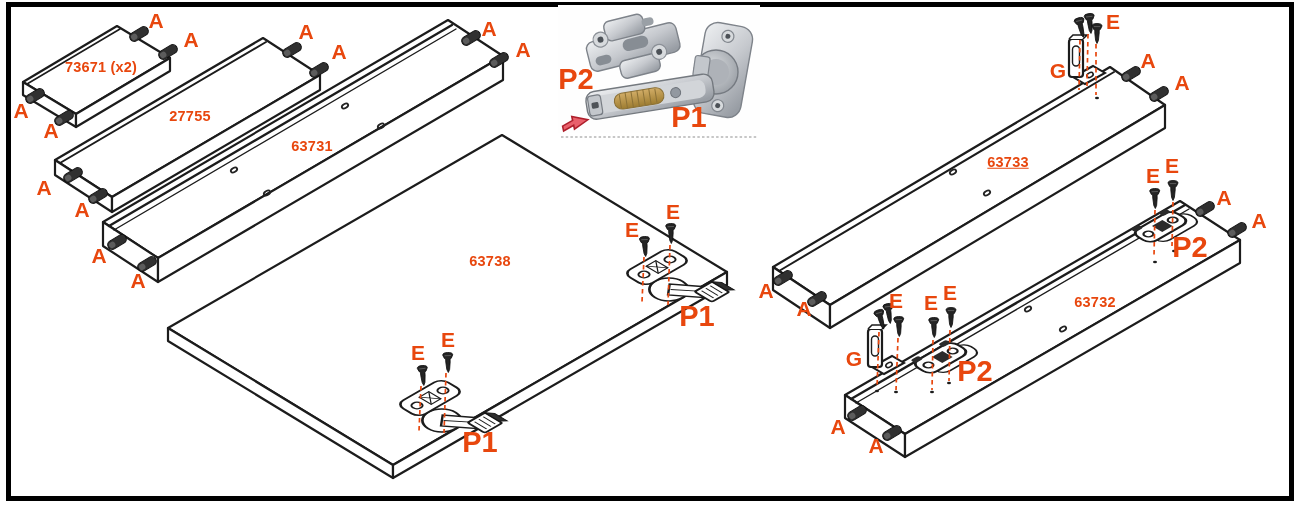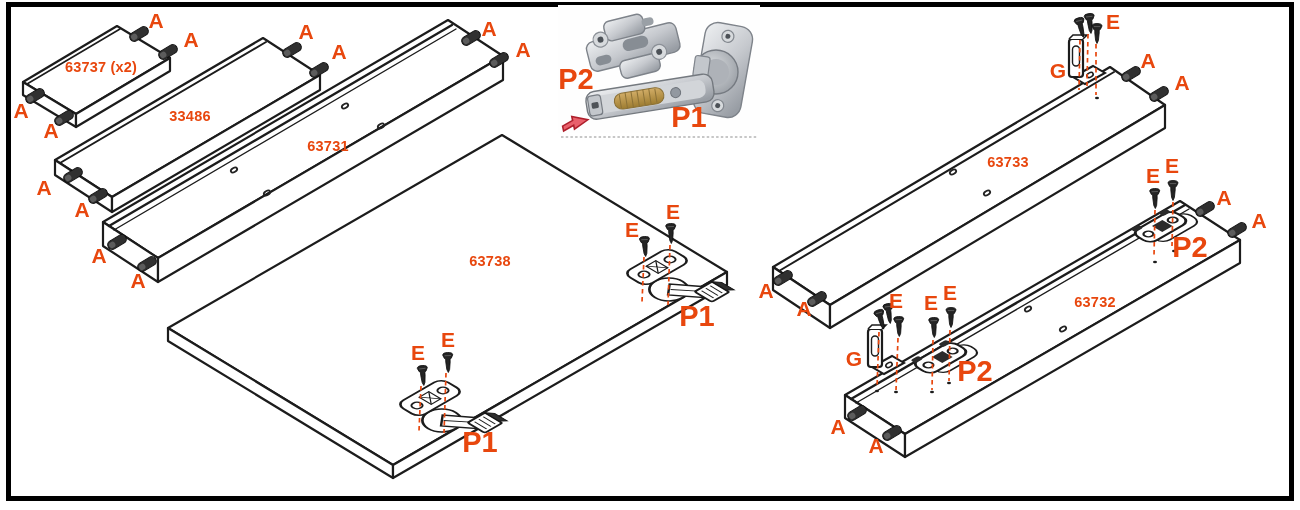--- a/index.html
+++ b/index.html
@@ -250,25 +250,25 @@
       <rect x="-57" y="-3" width="7" height="6" rx="1.5" fill="#4e5358"></rect>
     </g>
 
     <path d="M562,123.5 l11,-3.5 v-4 l15,6.5 l-15,6.5 v-4 l-11,3.5 z" fill="#e9606b" stroke="#ae1f2b" stroke-width="1.6" transform="rotate(-12 575 122)"></path>
 
     <line x1="561" y1="137" x2="757" y2="137" stroke="#b5b5b5" stroke-width="1.3" stroke-dasharray="2.5 2.2"></line>
   </g>
 </svg>
 
 <div id="labels-layer">
-      <span class="callout part" style="left: 101px; top: 67px;">63737 (x2)</span>
-      <span class="callout part" style="left: 190px; top: 116px;">33486</span>
-      <span class="callout part" style="left: 328px; top: 146px;">63731</span>
+      <span class="callout part" style="left: 101px; top: 67px;">73671 (x2)</span>
+      <span class="callout part" style="left: 190px; top: 116px;">27755</span>
+      <span class="callout part" style="left: 312px; top: 146px;">63731</span>
       <span class="callout part" style="left: 490px; top: 261px;">63738</span>
-      <span class="callout part" style="left: 1008px; top: 162px;">63733</span>
+      <span class="callout part" style="left: 1008px; top: 162px; text-decoration: underline;">63733</span>
       <span class="callout part" style="left: 1083px; top: 302px; margin-left: 12px;">63732</span>
       <span class="callout letter" style="left: 156px; top: 20px;">A</span>
       <span class="callout letter" style="left: 191px; top: 39px;">A</span>
       <span class="callout letter" style="left: 21px; top: 110px;">A</span>
       <span class="callout letter" style="left: 51px; top: 130px;">A</span>
       <span class="callout letter" style="left: 306px; top: 31px;">A</span>
       <span class="callout letter" style="left: 339px; top: 51px;">A</span>
       <span class="callout letter" style="left: 44px; top: 187px;">A</span>
       <span class="callout letter" style="left: 82px; top: 209px;">A</span>
       <span class="callout letter" style="left: 489px; top: 28px;">A</span>

